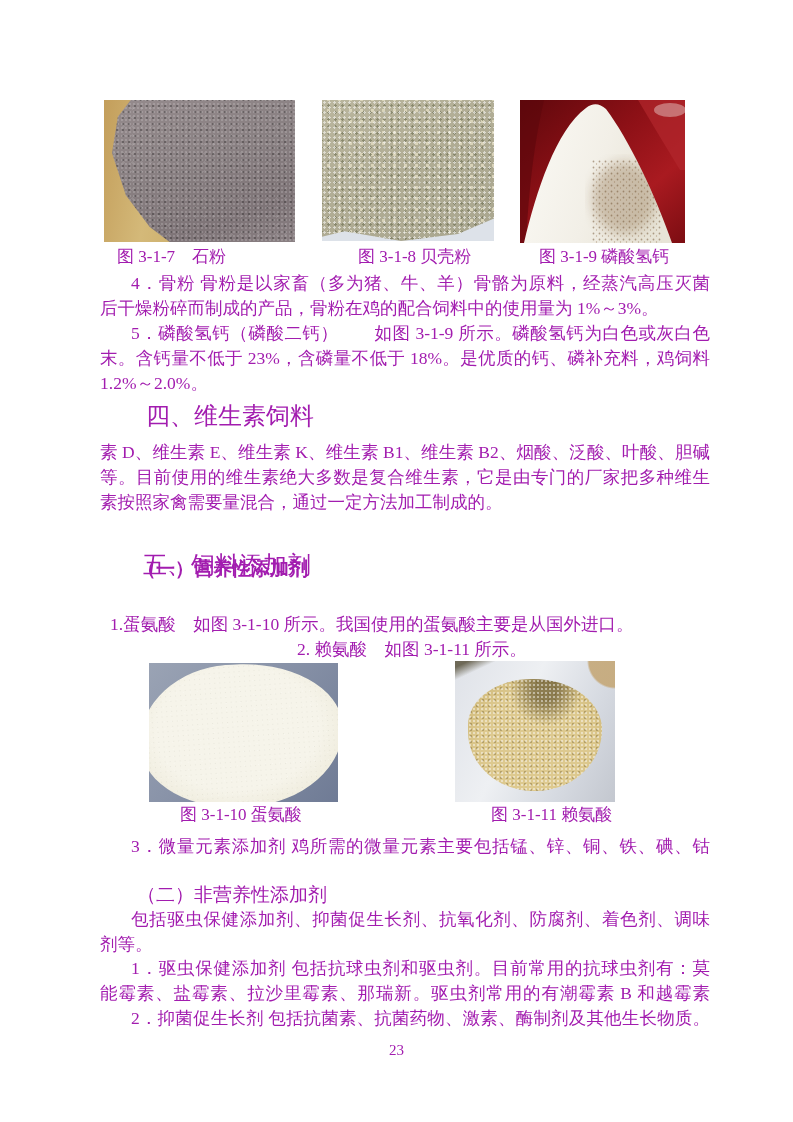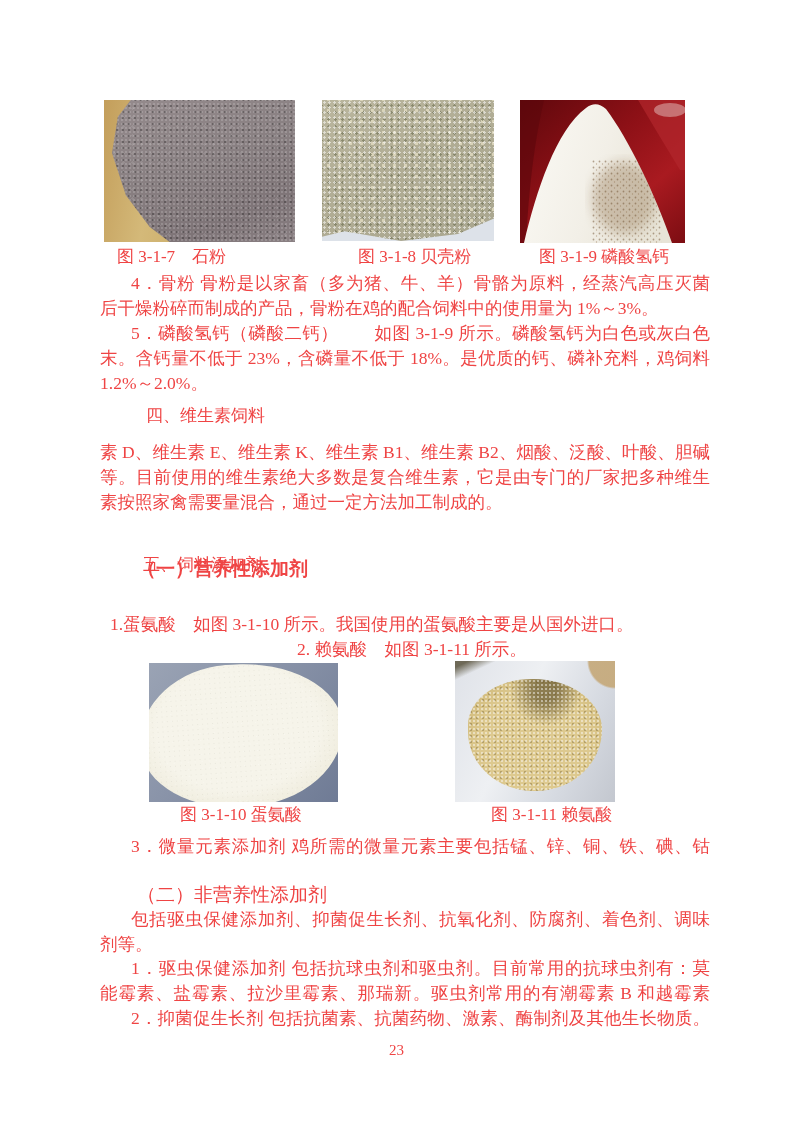--- a/index.html
+++ b/index.html
@@ -1,27 +1,27 @@
 <!DOCTYPE html>
 <html><head>
 <meta charset="utf-8">
 <style>
   html,body{margin:0;padding:0;background:#888;}
   .page{
     position:relative;width:793px;height:1122px;margin:0 auto;background:#ffffff;
-    font-family:"Liberation Serif","DejaVu Serif",serif;color:#ef4444;overflow:hidden;
+    font-family:"Liberation Serif","DejaVu Serif",serif;color:#a21caf;overflow:hidden;
   }
   
   .textblock{position:absolute;left:100px;width:610px;}
   .line{height:25px;line-height:25px;font-size:17.5px;white-space:nowrap;}
   .line.j{white-space:normal;text-align:justify;text-align-last:justify;overflow:hidden;}
   .ind{text-indent:31px;}
   .ind-s{text-indent:10px;}
   .ind-s2{text-indent:14px;text-align:center;}
-  .heading{position:absolute;font-size:17px;line-height:26px;white-space:nowrap;}
+  .heading{position:absolute;font-size:24px;line-height:26px;white-space:nowrap;}
   .subheading{position:absolute;font-size:19px;line-height:25px;white-space:nowrap;}
   #para-mineral{top:271px;}
   #heading-vitamin{top:403px;left:146px;}
   #para-vitamin{top:440px;}
   #heading-additive{top:552px;left:143px;}
   #sub-nutritive{top:556px;left:137px;font-weight:bold;}
   #line-methionine{top:612px;}
   #line-lysine{top:637px;}
   #para-trace{top:834px;}
   #sub-nonnutritive{top:882px;left:137px;}

